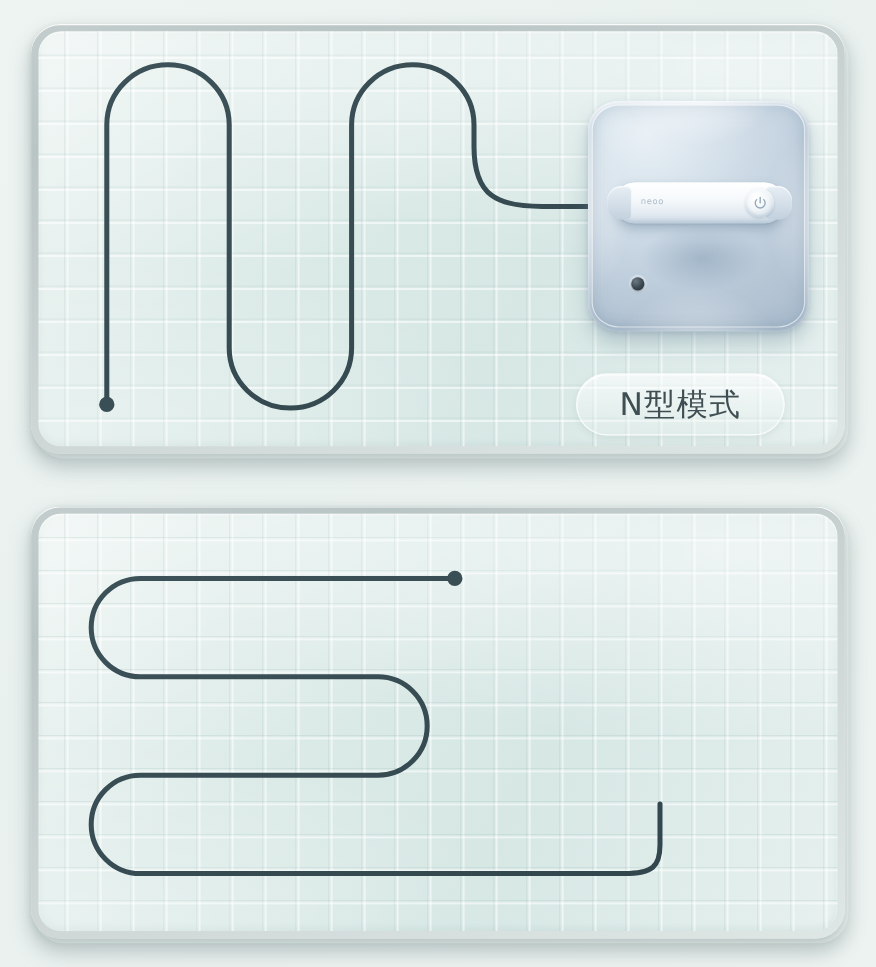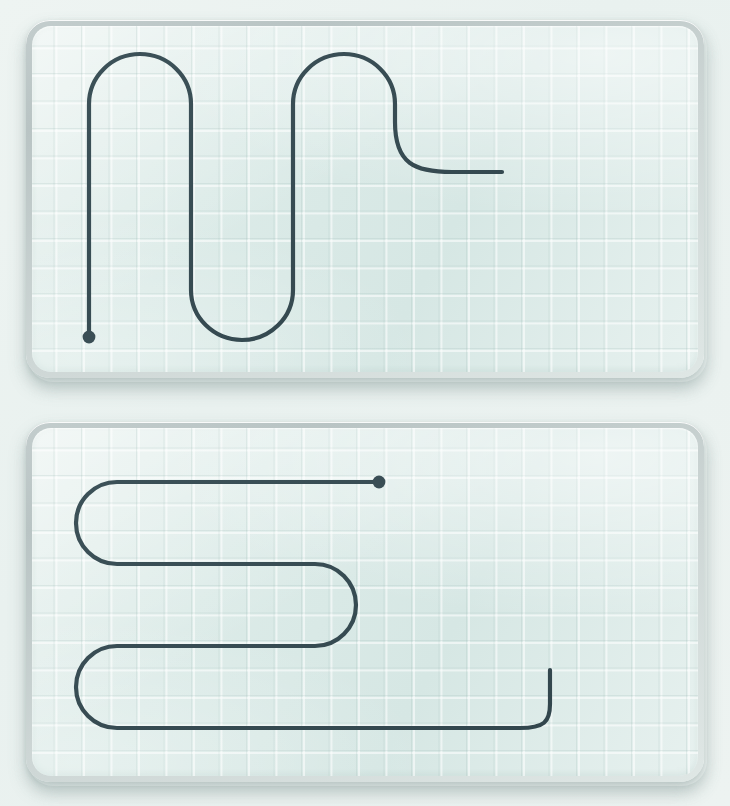--- a/index.html
+++ b/index.html
@@ -217,21 +217,44 @@
                  L 159 264
                  A 51 50 0 0 0 261 264
                  L 261 78
                  A 51 50 0 0 1 363 78
                  L 363 96
                  C 363 138 383 146 420 146
                  L 470 146" fill="none" stroke="url(#rg1)" stroke-width="4.2" stroke-linecap="round" stroke-linejoin="round"></path>
         <circle cx="57" cy="311" r="6.4" fill="#3a4e55"></circle>
       </svg>
 
-
+      <div class="robot" id="robot-n">
+        <div class="body-shell"></div>
+        <div class="body-edge"></div>
+        <div class="shade" style="left:30px;top:96px;width:130px;height:70px;"></div>
+
+        <div class="handle-h">
+          <div class="skirt"></div>
+          <div class="cap-l"></div>
+          <div class="cap-r"></div>
+          <span class="brandmark brand-h">neoo</span>
+          <div class="pwr pwr-h">
+            <svg width="13" height="13" viewBox="0 0 24 24" fill="none" stroke="#94a8b8" stroke-width="2.1" stroke-linecap="round">
+              <path d="M12 3 L12 11"></path>
+              <path d="M6.6 6.2 A7.6 7.6 0 1 0 17.4 6.2"></path>
+            </svg>
+          </div>
+        </div>
+
+        <div class="sensor" id="sensor-n"></div>
+      </div>
+
+      <div class="pill" id="pill-n">
+        <span>N型模式</span>
+      </div>
     </div>
   </div>
 
   <div class="card" id="card-z">
     <div class="panel">
       <div class="grid"></div>
       <div class="grid2"></div>
       <div class="sheen"></div>
 
       <svg class="route" viewBox="0 0 666 348" preserveAspectRatio="none">

